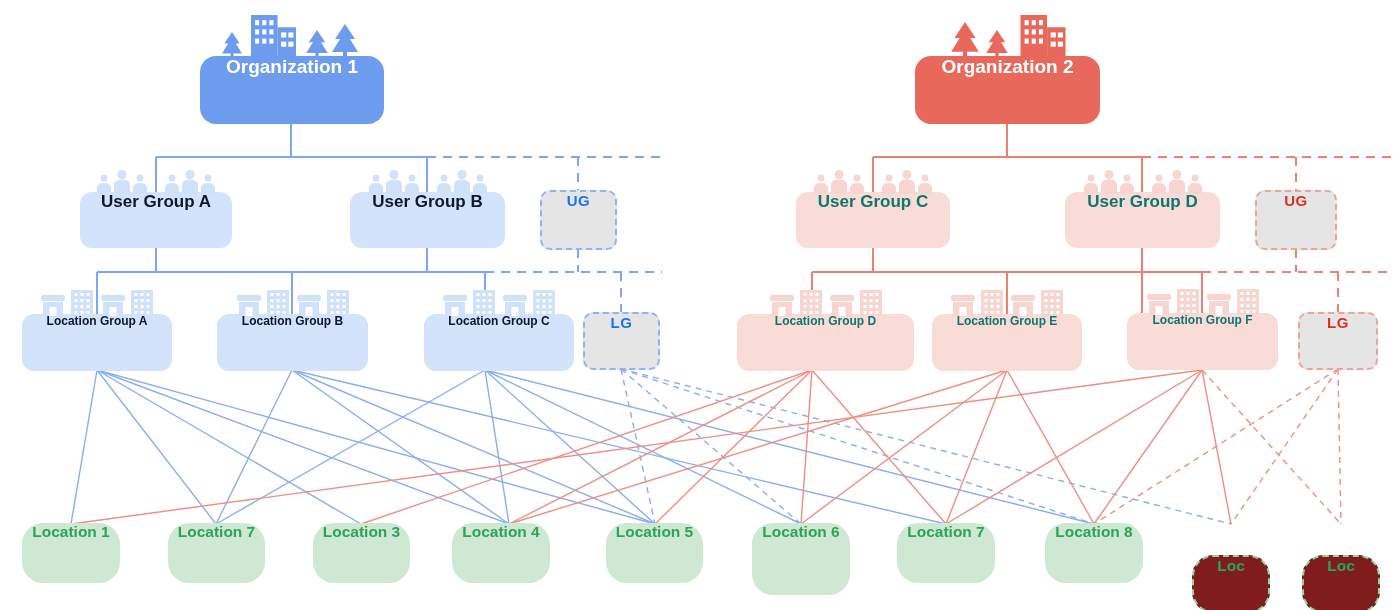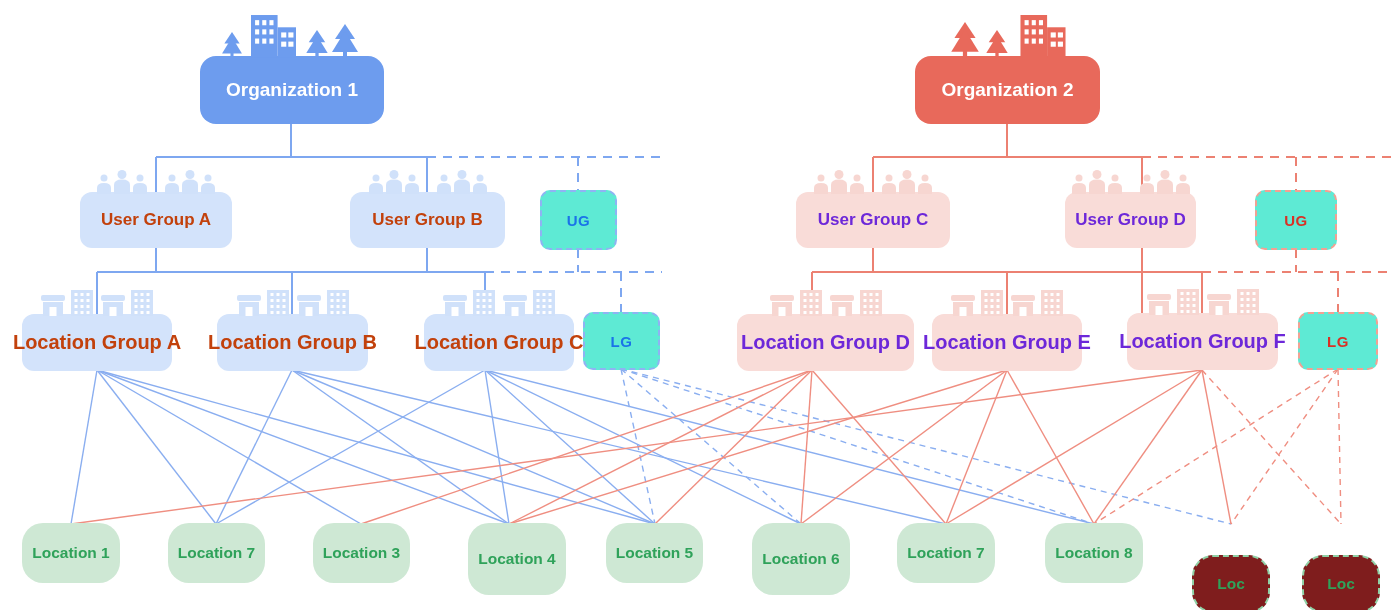--- a/index.html
+++ b/index.html
@@ -1,26 +1,26 @@
 <!DOCTYPE html>
 <html><head>
 <meta charset="utf-8">
 <style>
   html,body{margin:0;padding:0;background:#fff;font-family:"Liberation Sans",sans-serif;}
   #stage{position:relative;width:1400px;height:610px;background:#fff;overflow:hidden;}
   #overlay{position:absolute;left:0;top:0;}
-  .node{position:absolute;box-sizing:border-box;display:flex;align-items:center;justify-content:center;text-align:center;white-space:nowrap;}
+  .node{position:absolute;box-sizing:border-box;display:flex;justify-content:center;text-align:center;white-space:nowrap;}
   .org{border-radius:16px;color:#fff;font-weight:bold;font-size:19px;}
   .org.blue{background:#6d9cee;}
   .org.red{background:#e8695b;}
   .grp{border-radius:12px;font-weight:bold;font-size:17px;}
-  .grp.blue{background:#d3e3fb;color:#c2410c;}
-  .grp.red{background:#f9dcd8;color:#6d28d9;}
-  .grp.lg{font-size:20px;}
-  .dashedbox{border-radius:10px;background:#5eead4;font-weight:bold;font-size:15px;letter-spacing:.5px;}
+  .grp.blue{background:#d3e3fb;color:#0f172a;}
+  .grp.red{background:#f9dcd8;color:#0f766e;}
+  .grp.lg{font-size:12px;}
+  .dashedbox{border-radius:10px;background:#e5e5e5;font-weight:bold;font-size:15px;letter-spacing:.5px;}
   .dashedbox.blue{border:2px dashed #8fb3f3;color:#1a73e8;}
   .dashedbox.red{border:2px dashed #f2a193;color:#d93025;}
   .loc{border-radius:21px;background:#cee8d4;color:#2fa25a;font-weight:bold;font-size:15.5px;}
   .loc.dashed{background:#7f1d1d;border:2px dashed #90d1a6;margin-top:32px;}
   .icon-top{position:absolute;left:50%;transform:translateX(-50%);bottom:calc(100% - 2px);pointer-events:none;}
   .org-icon.blue{color:#6d9cee;}
   .org-icon.red{color:#e8695b;}
   .crowd.blue,.blds.blue{color:#d0e1fa;}
   .crowd.red,.blds.red{color:#f7d6d1;}
 </style>
@@ -216,21 +216,21 @@
   </div>
   <div class="node dashedbox blue" style="left:540px;top:190px;width:77px;height:60px">
     <span>UG</span>
   </div>
   <div class="node grp red" style="left:796px;top:192px;width:154px;height:56px">
     <svg class="icon-top crowd red" style="width:124px;height:24px" viewBox="0 0 124 24">
         <use href="#sym-crowd"></use>
       </svg>
     <span>User Group C</span>
   </div>
-  <div class="node grp red" style="left:1065px;top:192px;width:131px;height:56px">
+  <div class="node grp red" style="left:1065px;top:192px;width:155px;height:56px">
     <svg class="icon-top crowd red" style="width:124px;height:24px" viewBox="0 0 124 24">
         <use href="#sym-crowd"></use>
       </svg>
     <span>User Group D</span>
   </div>
   <div class="node dashedbox red" style="left:1255px;top:190px;width:82px;height:60px">
     <span>UG</span>
   </div>
 
   <div class="node grp lg blue" style="left:22px;top:314px;width:150px;height:57px">
@@ -278,21 +278,21 @@
 
   <div class="node loc" style="left:22px;top:523px;width:98px;height:60px">
     <span>Location 1</span>
   </div>
   <div class="node loc" style="left:168px;top:523px;width:97px;height:60px">
     <span>Location 7</span>
   </div>
   <div class="node loc" style="left:313px;top:523px;width:97px;height:60px">
     <span>Location 3</span>
   </div>
-  <div class="node loc" style="left:468px;top:523px;width:98px;height:72px">
+  <div class="node loc" style="left:452px;top:523px;width:98px;height:60px">
     <span>Location 4</span>
   </div>
   <div class="node loc" style="left:606px;top:523px;width:97px;height:60px">
     <span>Location 5</span>
   </div>
   <div class="node loc" style="left:752px;top:523px;width:98px;height:72px">
     <span>Location 6</span>
   </div>
   <div class="node loc" style="left:897px;top:523px;width:98px;height:60px">
     <span>Location 7</span>

